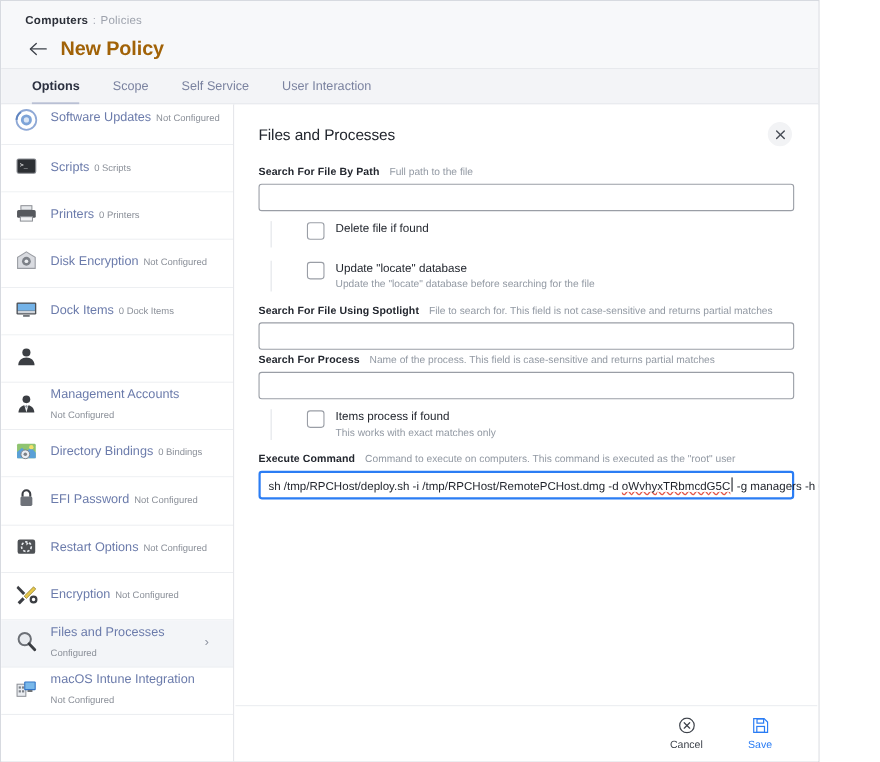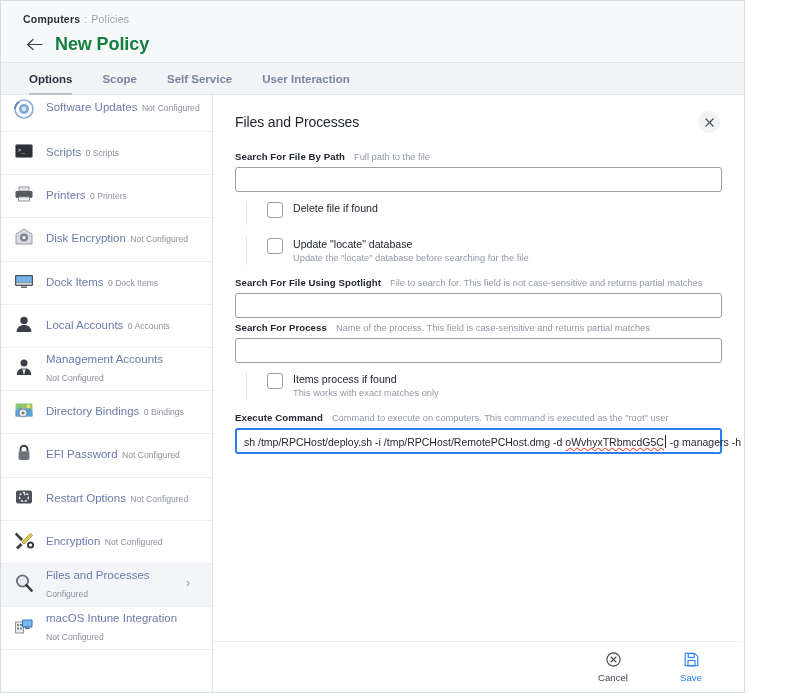--- a/index.html
+++ b/index.html
@@ -49,42 +49,41 @@
   .back-arrow {
     width: 22px; height: 22px;
     display: flex; align-items: center; justify-content: center;
     color: #3c4149;
     cursor: pointer;
     margin-right: 10px;
   }
   .page-title {
     font-size: 18px;
     font-weight: bold;
-    color: #15803d;
+    color: #a16207;
     letter-spacing: -.1px;
   }
 
   
   .tabbar {
     height: 32px;
     background: #f3f4f7;
     border-bottom: 1px solid #e3e5ea;
     display: flex; align-items: flex-end;
     padding-left: 22px;
     position: relative;
   }
   .tab {
     font-size: 11.5px;
     color: #7b83a0;
     padding: 0 15px 8px 15px;
     cursor: pointer;
     position: relative;
     white-space: nowrap;
     line-height: 14px;
-    font-weight: bold;
   }
   .tab:first-child { padding-left: 6px; }
   .tab.active { color: #2b3040; font-weight: bold; }
   .tab.active::after {
     content: "";
     position: absolute;
     left: 6px; right: 15px; bottom: -1px;
     height: 2px;
     background: #b9c0d4;
   }
@@ -209,21 +208,21 @@
   }
   .txt-input.focused {
     border: 2px solid #2b7df4;
     height: 26px;
     border-radius: 3px;
   }
 
   .check-block {
     display: flex;
     margin: 9px 0 12px 11px;
-    padding-left: 20px;
+    padding-left: 32px;
     border-left: 1px solid #e2e4e8;
     min-height: 24px;
   }
   .check-box {
     width: 16px; height: 16px;
     border: 1px solid #9a9ea6;
     border-radius: 3px;
     background: #fff;
     flex: 0 0 16px;
     margin-right: 10px;
@@ -267,21 +266,21 @@
   .footer {
     position: absolute;
     left: 213px; right: 1px; bottom: 1px;
     height: 50px;
     background: #fff;
     border-top: 1px solid #eceef1;
     display: flex;
     align-items: center;
     justify-content: flex-end;
     padding-right: 26px;
-    gap: 26px;
+    gap: 15px;
   }
   .foot-btn {
     display: flex; flex-direction: column; align-items: center;
     cursor: pointer;
     width: 52px;
   }
   .foot-ico { height: 18px; display: flex; align-items: center; justify-content: center; }
   .foot-lbl { font-size: 9.6px; margin-top: 3px; line-height: 11px; }
   .foot-btn.cancel .foot-lbl, .foot-btn.cancel .foot-ico { color: #3f444c; }
   .foot-btn.save .foot-lbl, .foot-btn.save .foot-ico { color: #2b7df4; }
@@ -387,24 +386,20 @@
           <span class="side-sub">0 Dock Items</span>
         </span>
       </div>
 
       <div class="side-item">
         <span class="side-ico">
           <svg width="22" height="22" viewBox="0 0 22 22">
               <circle cx="11" cy="7.5" r="3.7" fill="#3b3e43"></circle>
               <path d="M3.6 19 c0-4.4 3.3-7 7.4-7 s7.4 2.6 7.4 7 Z" fill="#3b3e43"></path>
             </svg>
-        </span>
-        <span class="side-txt">
-          <span class="side-label">Local Accounts</span>
-          <span class="side-sub">0 Accounts</span>
         </span>
       </div>
 
       <div class="side-item">
         <span class="side-ico">
           <svg width="22" height="22" viewBox="0 0 22 22">
               <circle cx="11" cy="7" r="3.5" fill="#3b3e43"></circle>
               <path d="M3.8 19 c0-4.3 3.2-6.9 7.2-6.9 s7.2 2.6 7.2 6.9 Z" fill="#3b3e43"></path>
               <path d="M9.1 12.2 L11 19 L12.9 12.2 Z" fill="#f4f5f7"></path>
               <path d="M11 12 l-1.4 1.6 1.4 1.2 1.4-1.2 Z" fill="#9aa0a8"></path>

